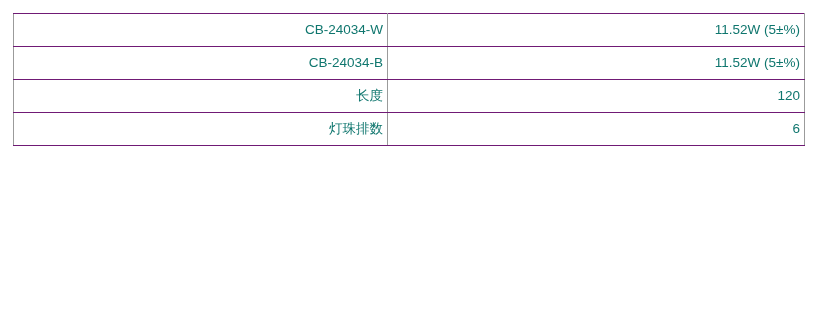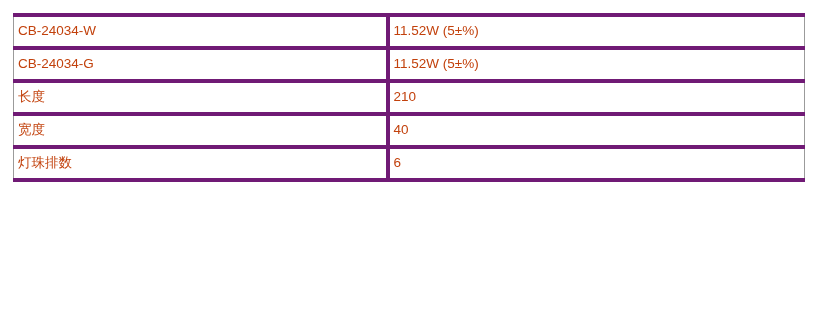--- a/index.html
+++ b/index.html
@@ -26,26 +26,26 @@
     top: 13px;
     width: 791px;
     border-collapse: collapse;
     table-layout: fixed;
   }
   .spec-table col.c-label { width: 374px; }
   .spec-table col.c-value { width: 417px; }
   .spec-table td {
     height: 33px;
     box-sizing: border-box;
-    border: 4px solid #701a75;
-    text-align: left;
+    border: 1px solid #701a75;
+    text-align: right;
     vertical-align: middle;
     font-size: 13.5px;
     line-height: 1.2;
-    color: #c2410c;
+    color: #0f766e;
     padding: 0 4px;
     white-space: nowrap;
     background: #ffffff;
   }
   .spec-table td.label-cell {
     border-left: 1px solid #9b9b9b;
     border-right: 1px solid #9b9b9b;
   }
   .spec-table td.value-cell {
     border-right: 1px solid #9b9b9b;
@@ -59,30 +59,26 @@
     <colgroup>
       <col class="c-label">
       <col class="c-value">
     </colgroup>
     <tbody>
       <tr>
         <td class="label-cell">CB-24034-W</td>
         <td class="value-cell">11.52W (5±%)</td>
       </tr>
       <tr>
-        <td class="label-cell">CB-24034-G</td>
+        <td class="label-cell">CB-24034-B</td>
         <td class="value-cell">11.52W (5±%)</td>
       </tr>
       <tr>
         <td class="label-cell">长度</td>
-        <td class="value-cell">210</td>
-      </tr>
-      <tr>
-        <td class="label-cell">宽度</td>
-        <td class="value-cell">40</td>
+        <td class="value-cell">120</td>
       </tr>
       <tr>
         <td class="label-cell">灯珠排数</td>
         <td class="value-cell">6</td>
       </tr>
     </tbody>
   </table>
 </div>
 
 </body></html>

